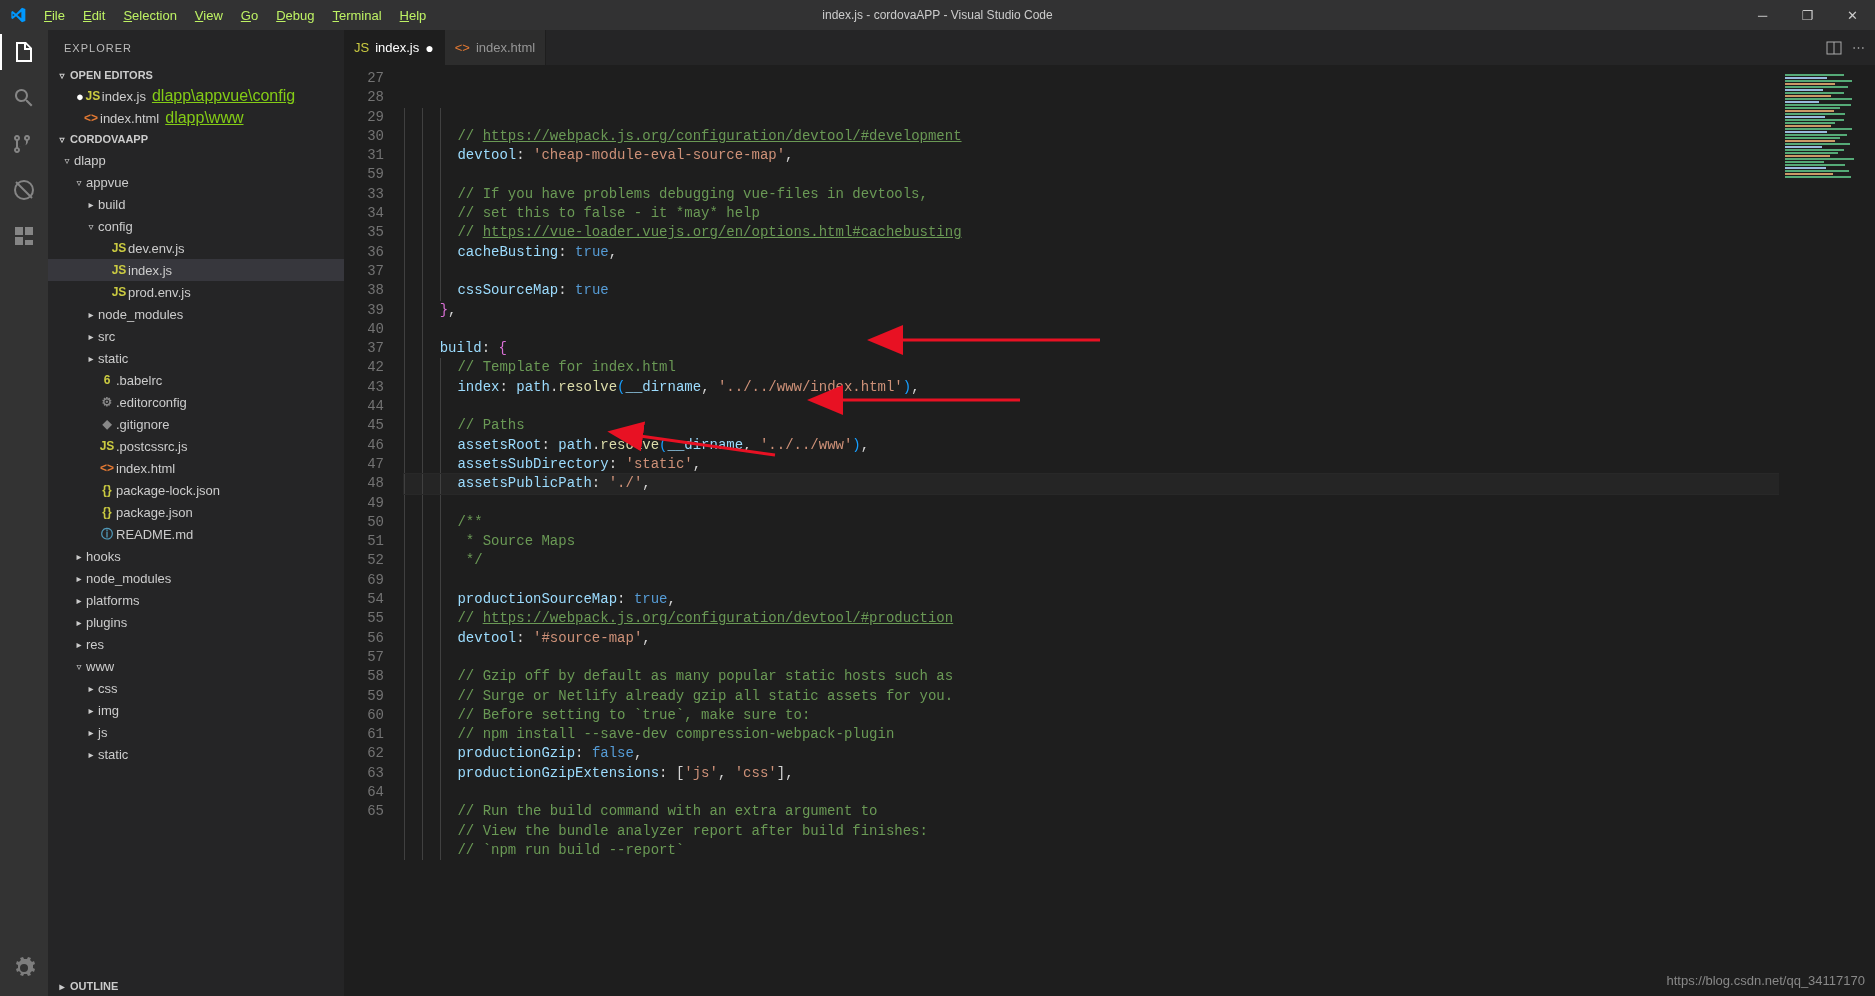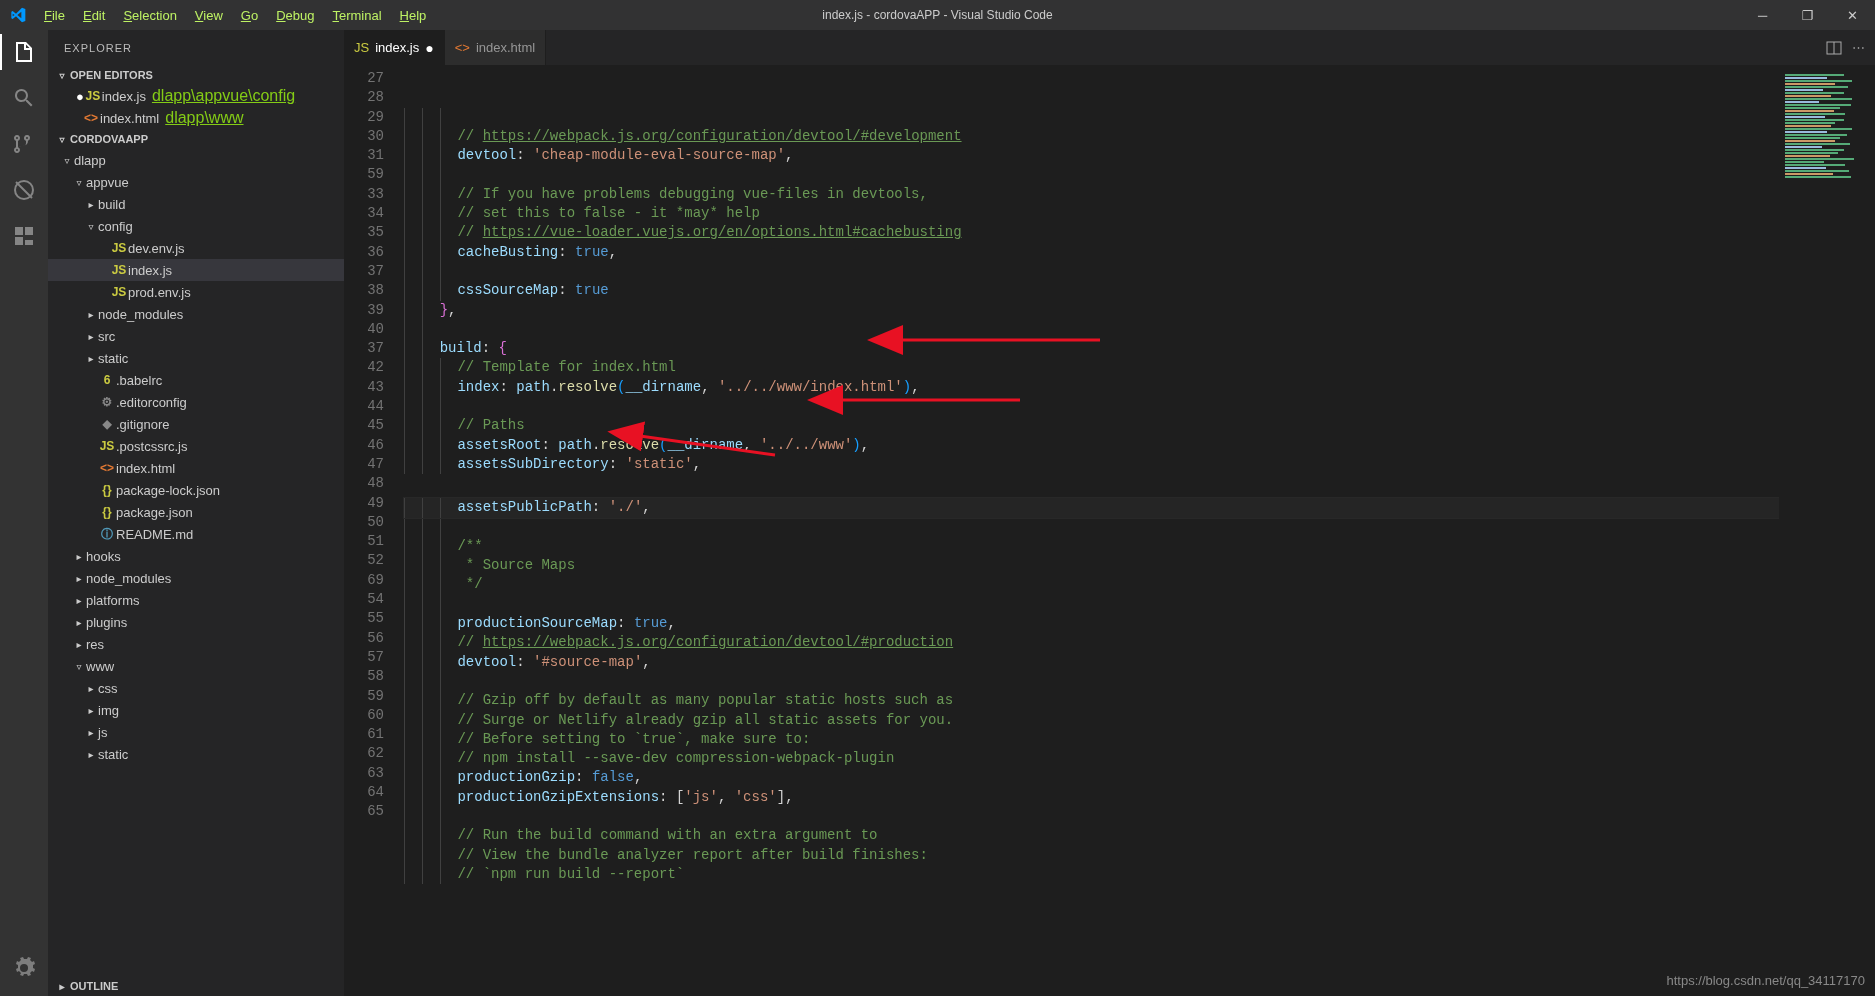--- a/index.html
+++ b/index.html
@@ -41,21 +41,21 @@
 .editor-area { flex:1; display:flex; flex-direction:column; background:#1e1e1e; position:relative; }
 .tabs { height:35px; background:#252526; display:flex; align-items:stretch; }
 .tab { display:flex; align-items:center; padding:0 10px; background:#2d2d2d; color:#969696; border-right:1px solid #1e1e1e; cursor:pointer; gap:6px; font-size:13px; }
 .tab.active { background:#1e1e1e; color:#fff; }
 .tab .dirty { color:#fff; font-size:14px; }
 .tabs .tabactions { margin-left:auto; display:flex; align-items:center; padding-right:10px; color:#aaa; gap:10px; }
 .code { flex:1; display:flex; overflow:hidden; position:relative; font-family:Consolas,"Courier New",monospace; font-size:14px; line-height:19.3px; }
 .gutter { width:60px; text-align:right; color:#737373; padding-right:20px; padding-top:4px; user-select:none; }
 .codelines { flex:1; padding-top:4px; white-space:pre; color:#d4d4d4; position:relative; }
 .cl { height:19.3px; }
-.cl.curline { background:rgba(255,255,255,0.03); outline:1px solid #282828;margin-top:24px;}
+.cl.curline { background:rgba(255,255,255,0.03); outline:1px solid #282828;}
 .tok-kw { color:#9cdcfe; }
 .tok-str { color:#ce9178; }
 .tok-cm { color:#6a9955; }
 .tok-fn { color:#dcdcaa; }
 .tok-br2 { color:#da70d6; }
 .tok-br3 { color:#179fff; }
 .tok-const { color:#569cd6; }
 .tok-link { color:#6a9955; text-decoration:underline; }
 .indent-guide { border-left:1px solid #404040; display:inline-block; height:19.3px; vertical-align:top; }
 .minimap { width:96px; background:#1e1e1e; position:relative; }

